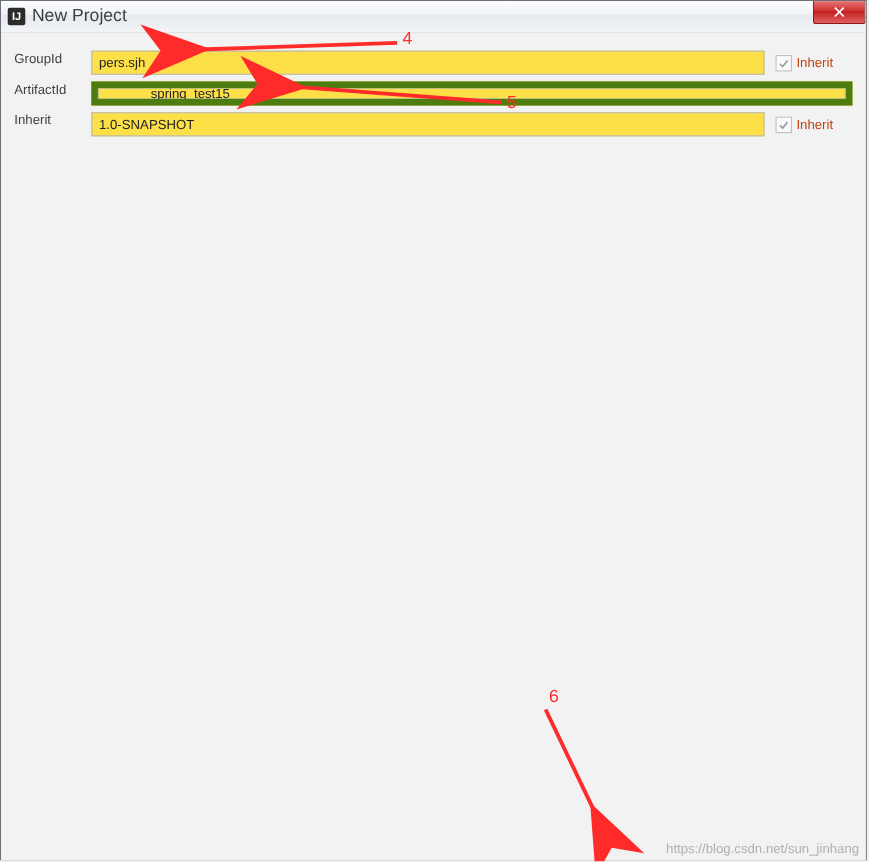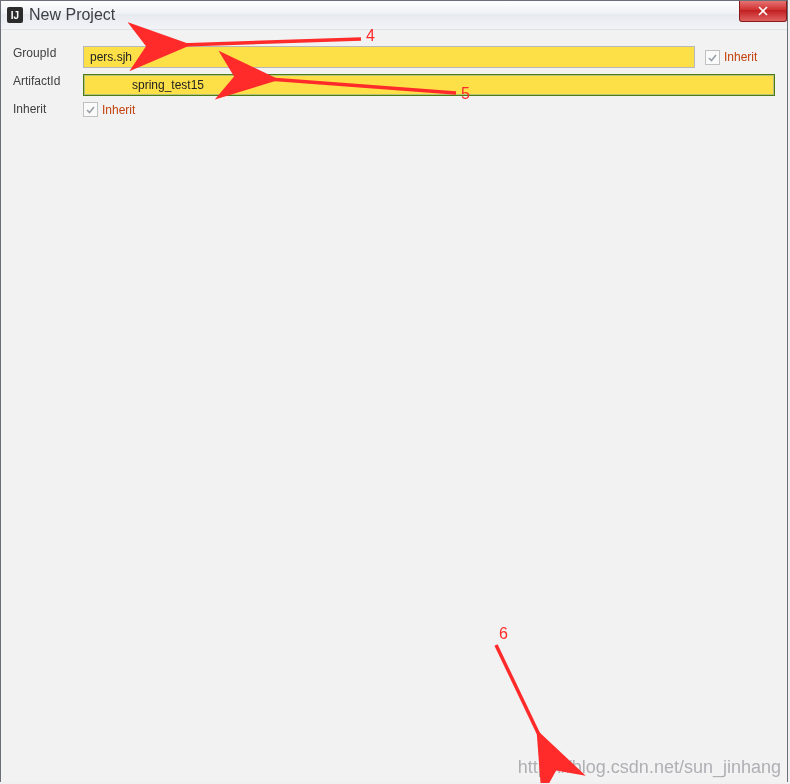--- a/index.html
+++ b/index.html
@@ -89,21 +89,21 @@
     height: 22px;
     border: 1px solid #b8b8b8;
     padding: 0 6px;
     font-family: inherit;
     font-size: 12px;
     background: #fde047;
     box-sizing: border-box;
     color: #222;
   }
   .text-input.focused {
-    border: 1px solid #4d7c0f;
+    border: 6px solid #4d7c0f;
     box-shadow: inset 0 0 0 1px rgba(74,144,217,0.4);
     padding-left: 48px;
   }
   .input-short { margin-right: 10px; }
   .inherit-cell {
     width: 70px;
     flex-shrink: 0;
     display: flex;
     align-items: center;
     color: #c2410c;
@@ -162,21 +162,21 @@
   .annot-num {
     position: absolute;
     color: #ff2a2a;
     font-size: 16px;
     font-family: Arial, sans-serif;
   }
   .watermark {
     position: absolute;
     right: 6px;
     bottom: 4px;
-    font-size: 18px;
+    font-size: 12px;
     color: rgba(120,120,130,0.55);
     pointer-events: none;
   }
 </style>
 </head>
 <body>
 
 <div class="window">
 
   <div class="titlebar">
@@ -205,20 +205,21 @@
       </span>
     </div>
 
     <div class="form-row">
       <span class="form-label">ArtifactId</span>
       <input type="text" class="text-input focused" value="spring_test15" style="">
     </div>
 
     <div class="form-row">
       <span class="form-label">Inherit</span>
+      <input type="text" class="text-input input-short" value="1.0-SNAPSHOT" style="">
       <span class="inherit-cell">
         <span class="inherit-check">
           <svg width="11" height="11" viewBox="0 0 11 11">
             <polyline points="2,6 4.5,8.5 9,3" fill="none" stroke="#9aa0a8" stroke-width="1.6"></polyline>
           </svg>
         </span>
         <span>Inherit</span>
       </span>
     </div>
 

